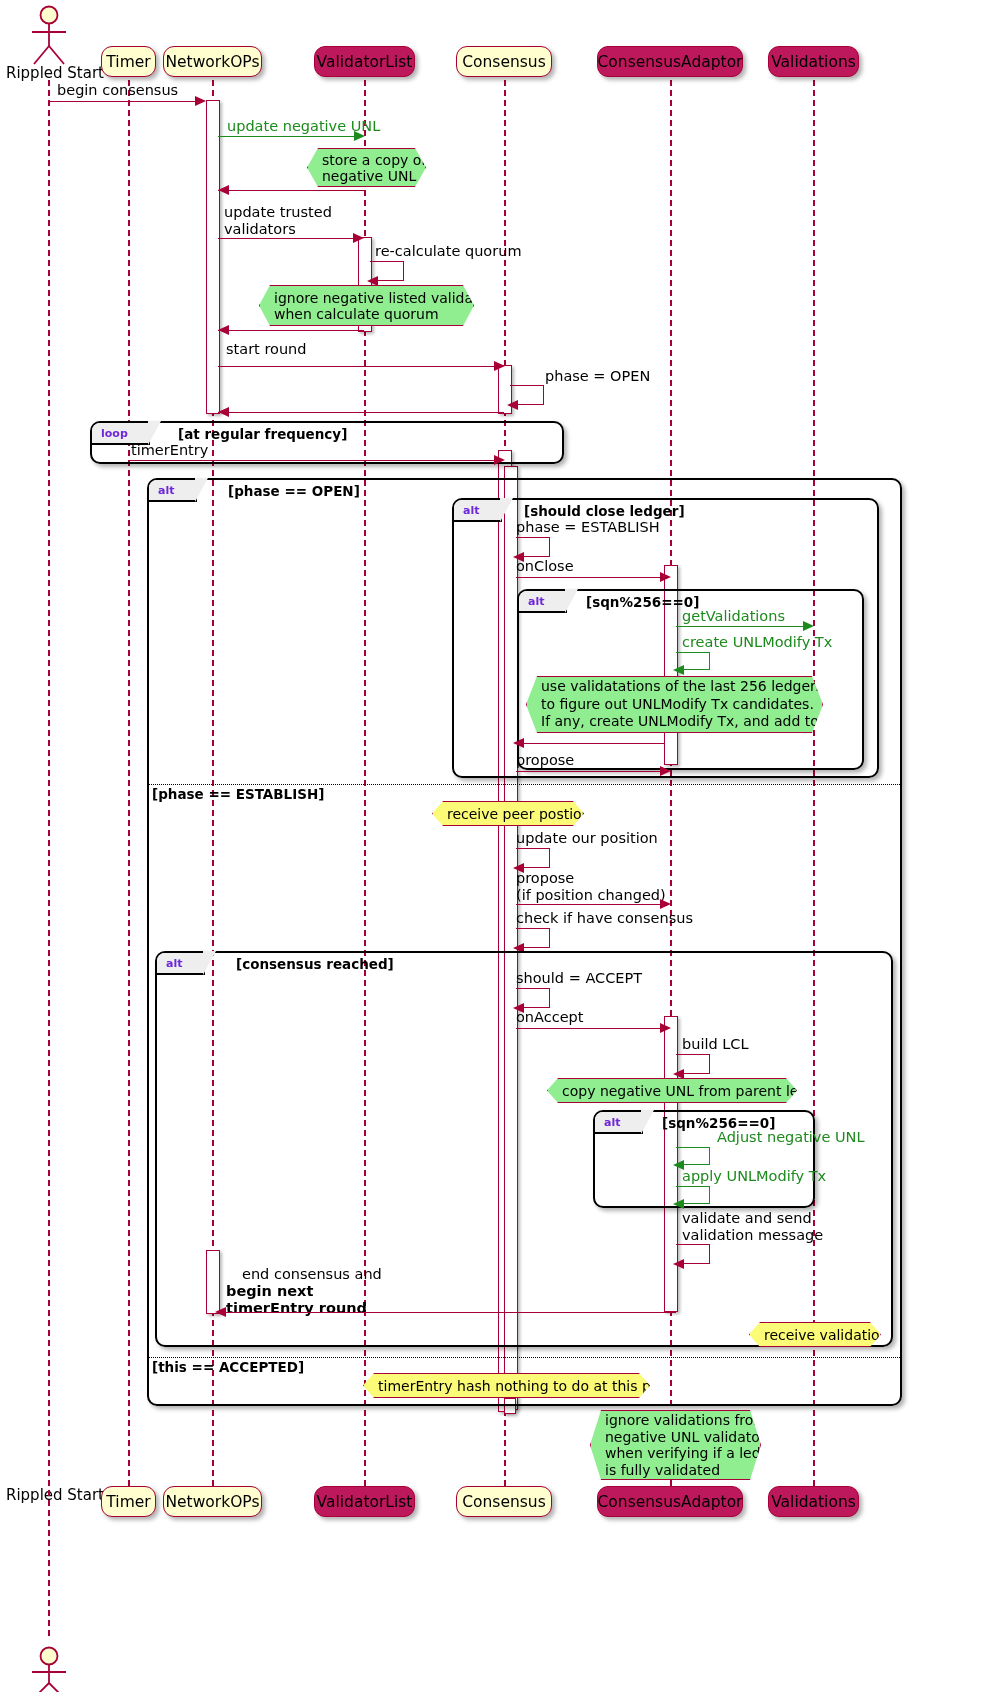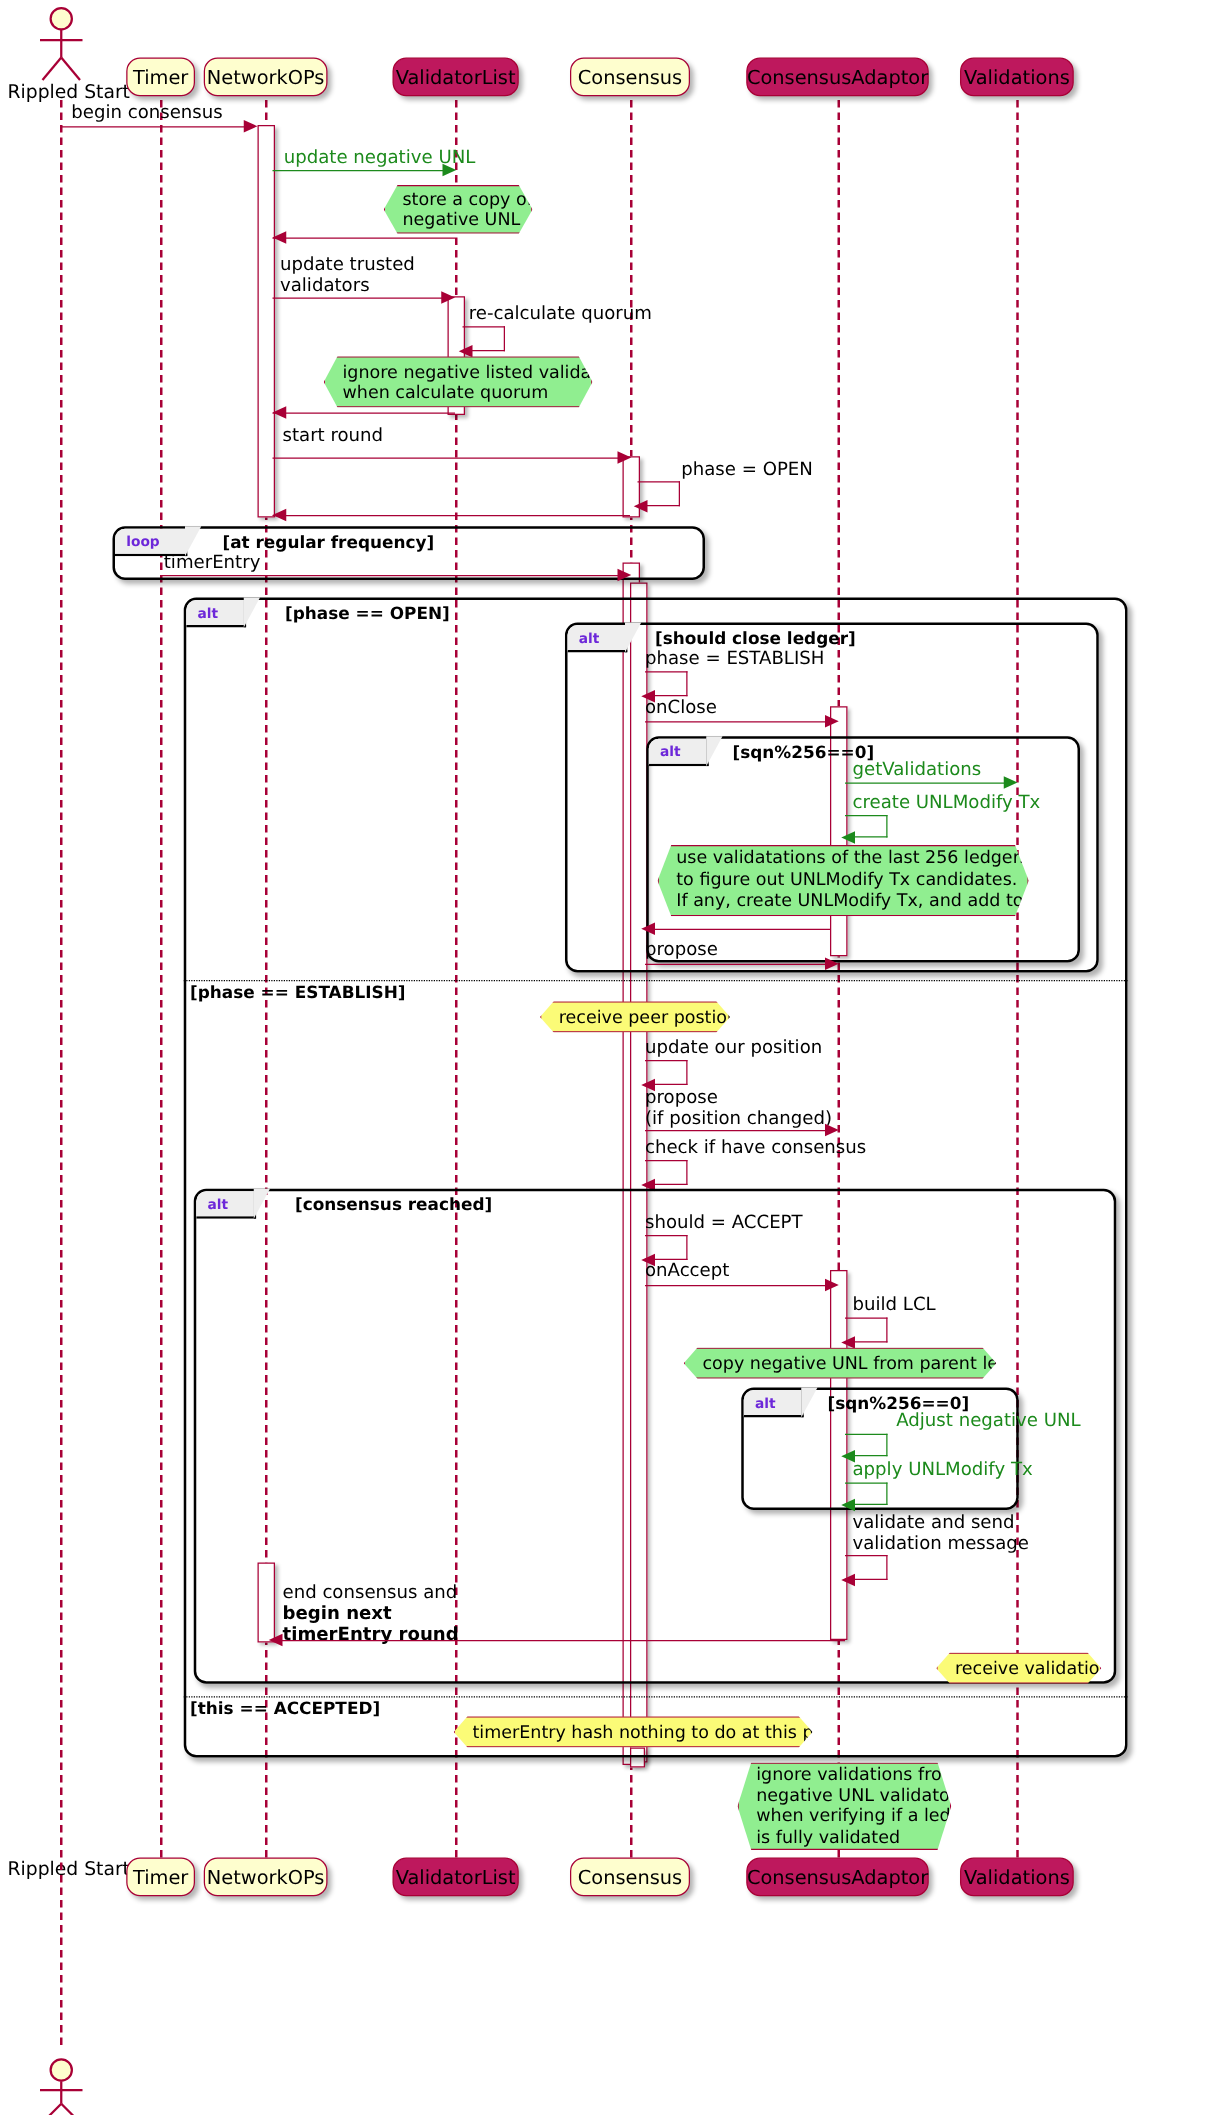--- a/index.html
+++ b/index.html
@@ -311,21 +311,21 @@
 
   <div class="msglabel g" style="left:682px;top:1169px;text-align:center;">apply UNLModify Tx</div>
   <div class="selfmsg g" style="left:676px;top:1186px;width:34px;height:18px;"></div>
   <div class="ahead lg" style="left:673px;top:1199px;"></div>
 
   <div class="msglabel" style="left:682px;top:1210px;line-height:17px;">validate and send
 validation message</div>
   <div class="selfmsg" style="left:676px;top:1244px;width:34px;height:20px;"></div>
   <div class="ahead l" style="left:673px;top:1259px;"></div>
 
-  <div class="msglabel" style="left:226px;top:1266px;line-height:17px;">end consensus and</div>
+  <div class="msglabel" style="left:242px;top:1266px;line-height:17px;">end consensus and</div>
   <div class="msglabel bold" style="left:226px;top:1283px;line-height:17px;">begin next</div>
   <div class="msglabel bold" style="left:226px;top:1300px;line-height:17px;">timerEntry round</div>
   <div class="arrowline" style="left:218px;top:1312px;width:458px;"></div>
   <div class="ahead l" style="left:215px;top:1307px;"></div>
 
   <div class="note yellow hexclip" style="left:749px;top:1322px;width:132px;height:25px;">
     <span>receive validations</span></div>
 
   <div class="divider" style="left:147px;top:1357px;width:755px;"></div>
   <div class="grouplabel" style="left:152px;top:1359px;">[this == ACCEPTED]</div>

